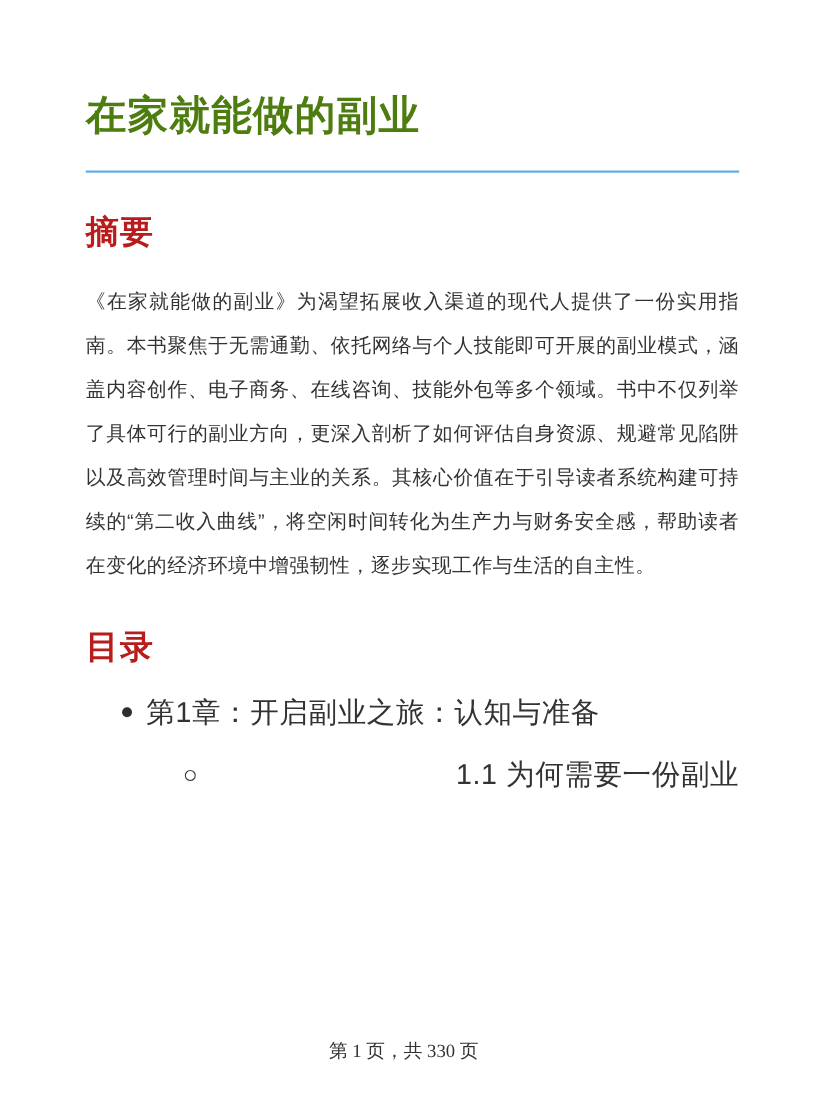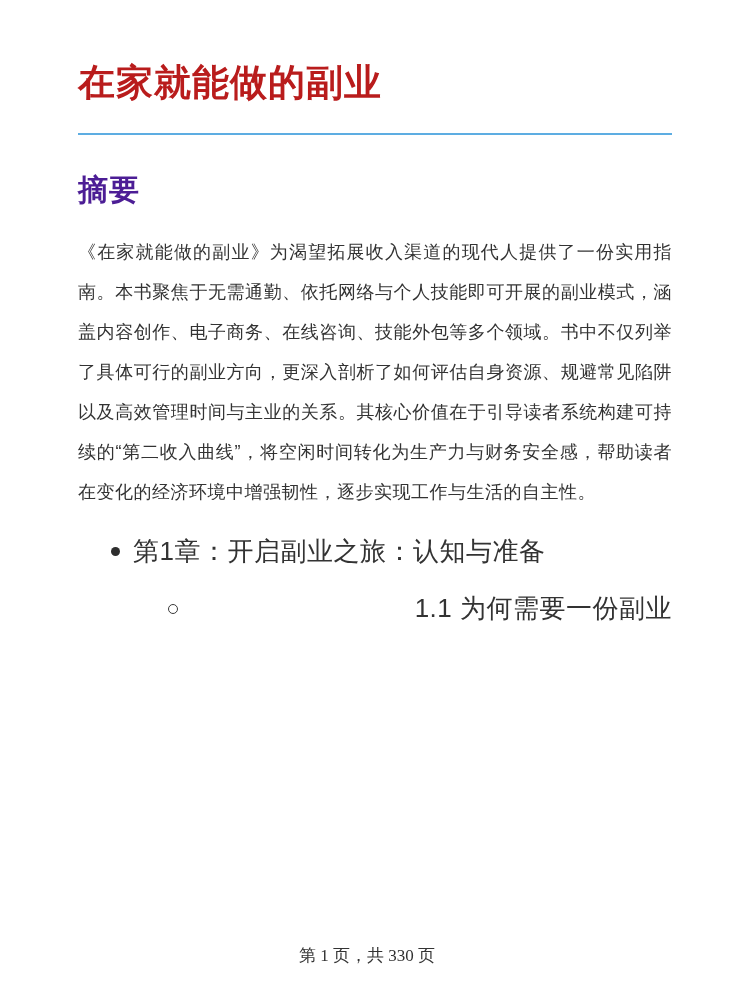--- a/index.html
+++ b/index.html
@@ -16,38 +16,38 @@
   }
   .page {
     position: absolute;
     inset: 0;
     padding: 0 78px;
     box-sizing: border-box;
     background: #ffffff;
   }
   .doc-title {
     margin: 0;
-    padding-top: 60px;
+    padding-top: 82px;
     font-size: 37px;
     line-height: 46px;
     font-weight: bold;
-    color: #b91c1c;
+    color: #4d7c0f;
     letter-spacing: 1px;
   }
   .title-divider {
     border: none;
     border-top: 2px solid #5dade2;
     margin: 27px 0 0 0;
   }
   .section-heading {
     margin: 36px 0 0 0;
     font-size: 30px;
     line-height: 38px;
     font-weight: bold;
-    color: #4c1d95;
+    color: #b91c1c;
     letter-spacing: 1px;
   }
   .abstract-body {
     margin: 23px 0 0 0;
     font-size: 18px;
     line-height: 40px;
     color: #333333;
     text-align: justify;
     text-justify: inter-ideograph;
     letter-spacing: 0.5px;
@@ -117,20 +117,21 @@
 <div class="page">
 
   <h1 class="doc-title">在家就能做的副业</h1>
 
   <hr class="title-divider">
 
   <h2 class="section-heading">摘要</h2>
 
   <p class="abstract-body">《在家就能做的副业》为渴望拓展收入渠道的现代人提供了一份实用指南。本书聚焦于无需通勤、依托网络与个人技能即可开展的副业模式，涵盖内容创作、电子商务、在线咨询、技能外包等多个领域。书中不仅列举了具体可行的副业方向，更深入剖析了如何评估自身资源、规避常见陷阱以及高效管理时间与主业的关系。其核心价值在于引导读者系统构建可持续的“第二收入曲线”，将空闲时间转化为生产力与财务安全感，帮助读者在变化的经济环境中增强韧性，逐步实现工作与生活的自主性。</p>
 
+  <h2 class="section-heading">目录</h2>
 
   <ul class="toc-list">
     <li class="toc-chapter">
       <span class="disc-bullet"></span>
       <span>第1章：开启副业之旅：认知与准备</span>
       <ul class="toc-sublist">
         <li class="toc-subsection">
           <span class="circle-bullet"></span>
           <span>1.1 为何需要一份副业</span>
         </li>

